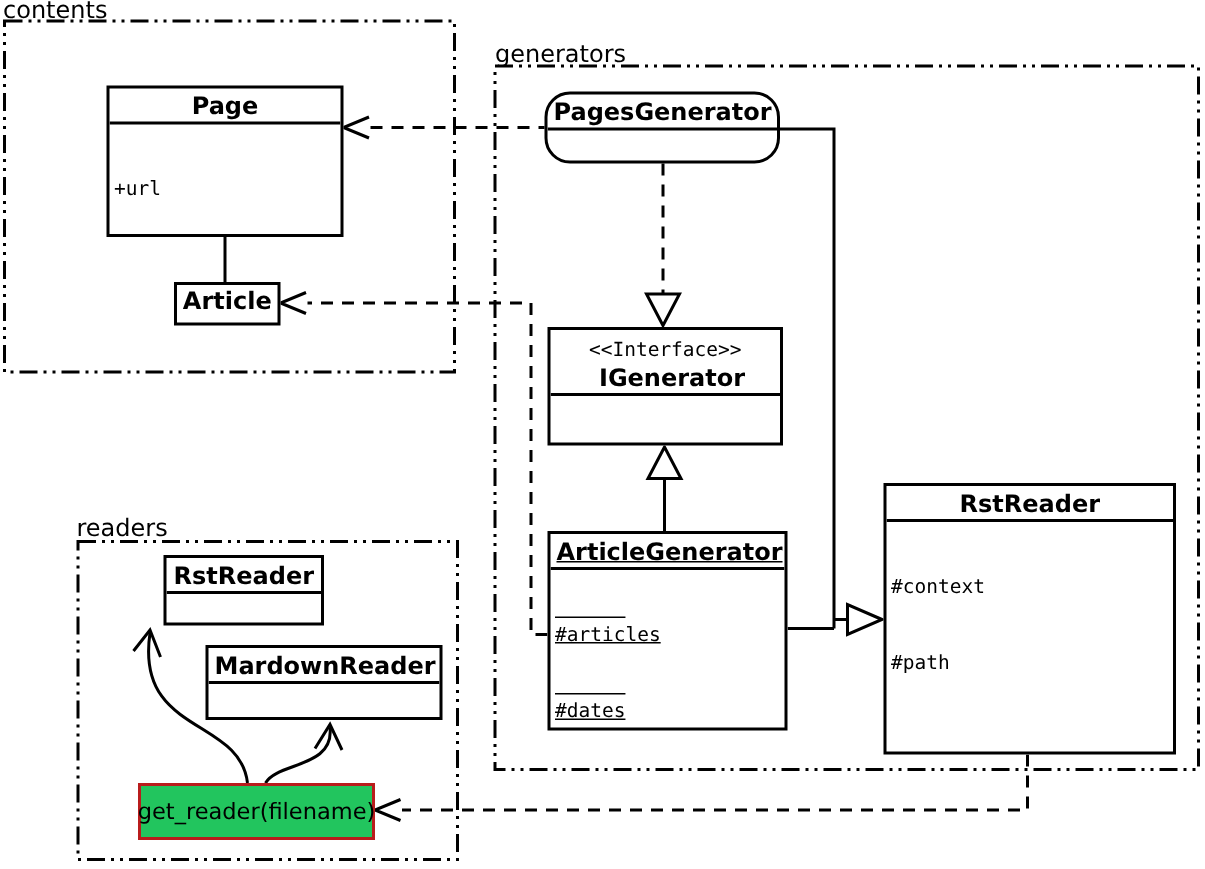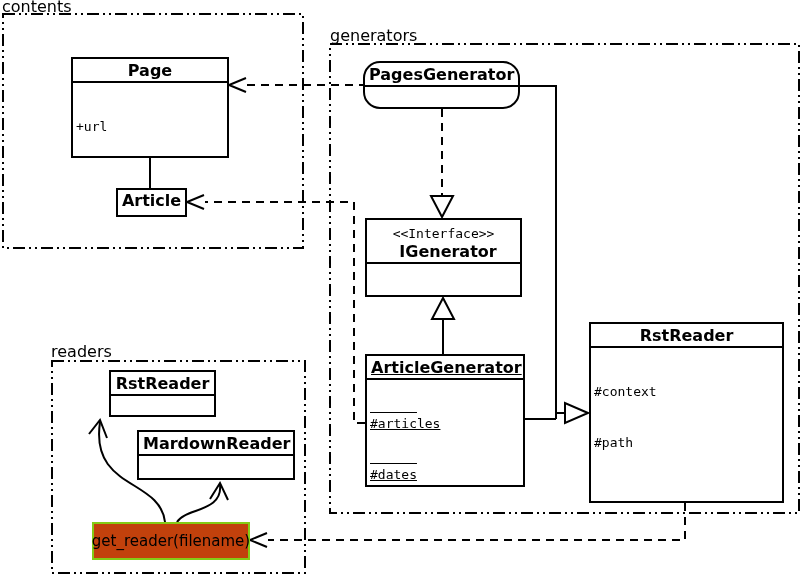--- a/index.html
+++ b/index.html
@@ -31,21 +31,21 @@
     font-family:"DejaVu Sans Mono","Liberation Mono",monospace;
     font-size:13px; line-height:16px; font-weight:normal; text-align:center;
     padding-top:6px;
   }
   .cls .members {
     border-top:2px solid #000;
     font-family:"DejaVu Sans Mono","Liberation Mono",monospace;
     font-size:13px; line-height:17px; padding:1px 3px; white-space:pre;
   }
   .fnbox {
-    position:absolute; background:#c2410c; border:2px solid #84cc16;
+    position:absolute; background:#22c55e; border:2px solid #b91c1c;
     box-sizing:border-box; display:flex; align-items:center; justify-content:center;
     font-size:15px;
   }
 </style>
 </head>
 <body>
 
 <div class="canvas">
 
   <svg width="803" height="579" viewBox="0 0 803 579">

